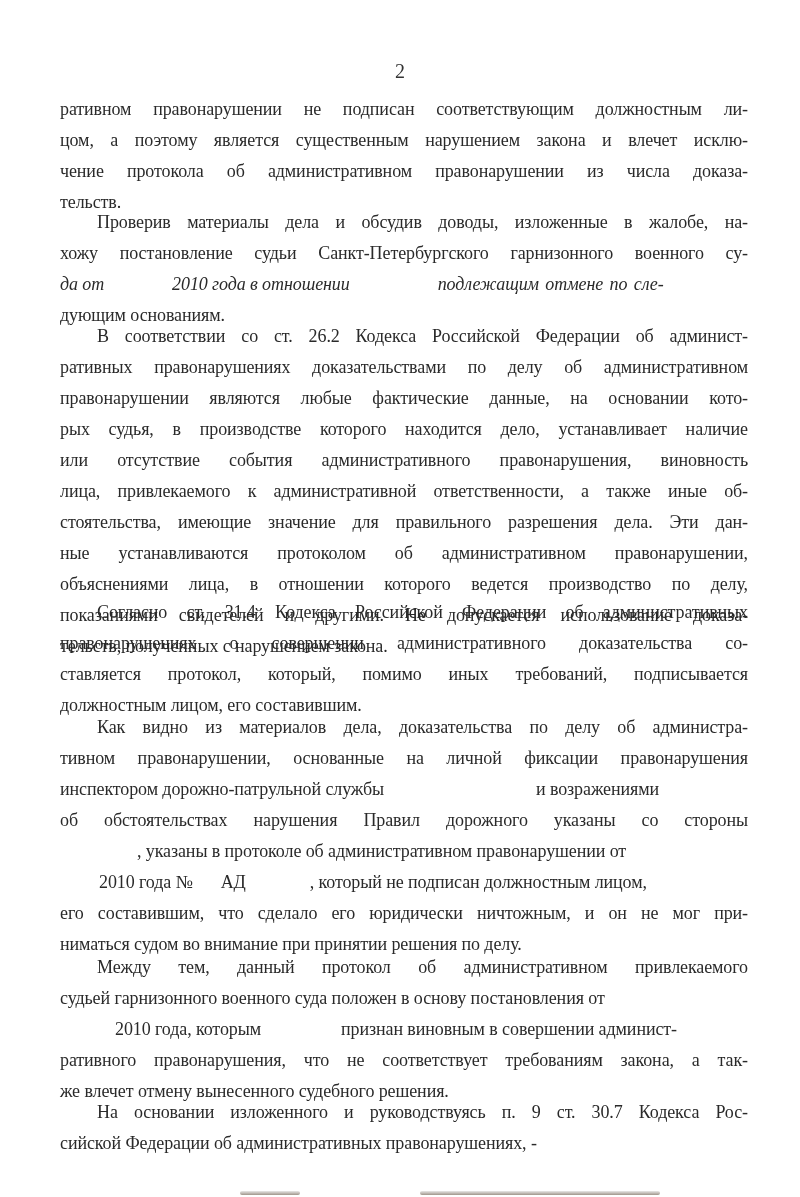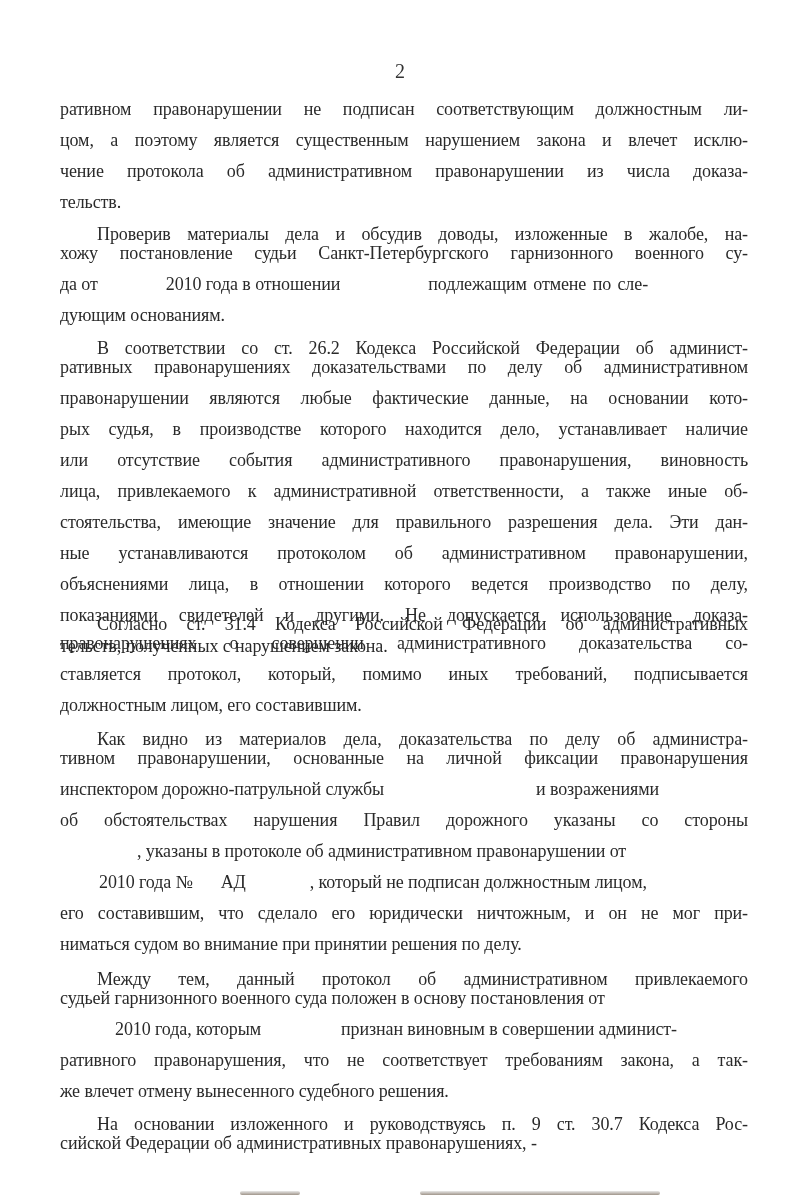--- a/index.html
+++ b/index.html
@@ -13,21 +13,21 @@
     .page-number {
       position: absolute; left: 0; width: 800px; top: 60px;
       text-align: center; font-size: 20px; color: #333;
     }
     .line {
       position: absolute; left: 60px; width: 688px;
       font-size: 18px; line-height: 24px; white-space: nowrap;
       text-align: justify; text-align-last: justify;
       letter-spacing: -0.1px;
     }
-    .line.indent { left: 97px; width: 651px; margin-top: 12px; }
+    .line.indent { left: 97px; width: 651px; }
     .line.last { text-align-last: left; }
     .gap { display: inline-block; }
     .bottom-shadow {
       position: absolute; top: 1191px; height: 4px;
       background: linear-gradient(to bottom, #e8e8e8, #a0958a);
       border-radius: 2px;
     }
   </style>
 </head>
 <body>
@@ -38,21 +38,21 @@
   <div>
     <div class="line" style="top:97px">ративном правонарушении не подписан соответствующим должностным ли-</div>
     <div class="line" style="top:128px">цом, а поэтому является существенным нарушением закона и влечет исклю-</div>
     <div class="line" style="top:159px">чение протокола об административном правонарушении из числа доказа-</div>
     <div class="line last" style="top:190px">тельств.</div>
   </div>
 
   <div>
     <div class="line indent" style="top:210px">Проверив материалы дела и обсудив доводы, изложенные в жалобе, на-</div>
     <div class="line" style="top:241px">хожу постановление судьи Санкт-Петербургского гарнизонного военного су-</div>
-    <div class="line last" style="top:272px;">
+    <div class="line last" style="top:272px;font-style:italic;">
       <span>да от</span><span class="gap" style="width:68px"></span><span>2010 года в отношении</span><span class="gap" style="width:88px"></span><span style="word-spacing:2px">подлежащим отмене по сле-</span>
     </div>
     <div class="line last" style="top:303px">дующим основаниям.</div>
   </div>
 
   <div>
     <div class="line indent" style="top:324px">В соответствии со ст. 26.2 Кодекса Российской Федерации об админист-</div>
     <div class="line" style="top:355px">ративных правонарушениях доказательствами по делу об административном</div>
     <div class="line" style="top:386px">правонарушении являются любые фактические данные, на основании кото-</div>
     <div class="line" style="top:417px">рых судья, в производстве которого находится дело, устанавливает наличие</div>

